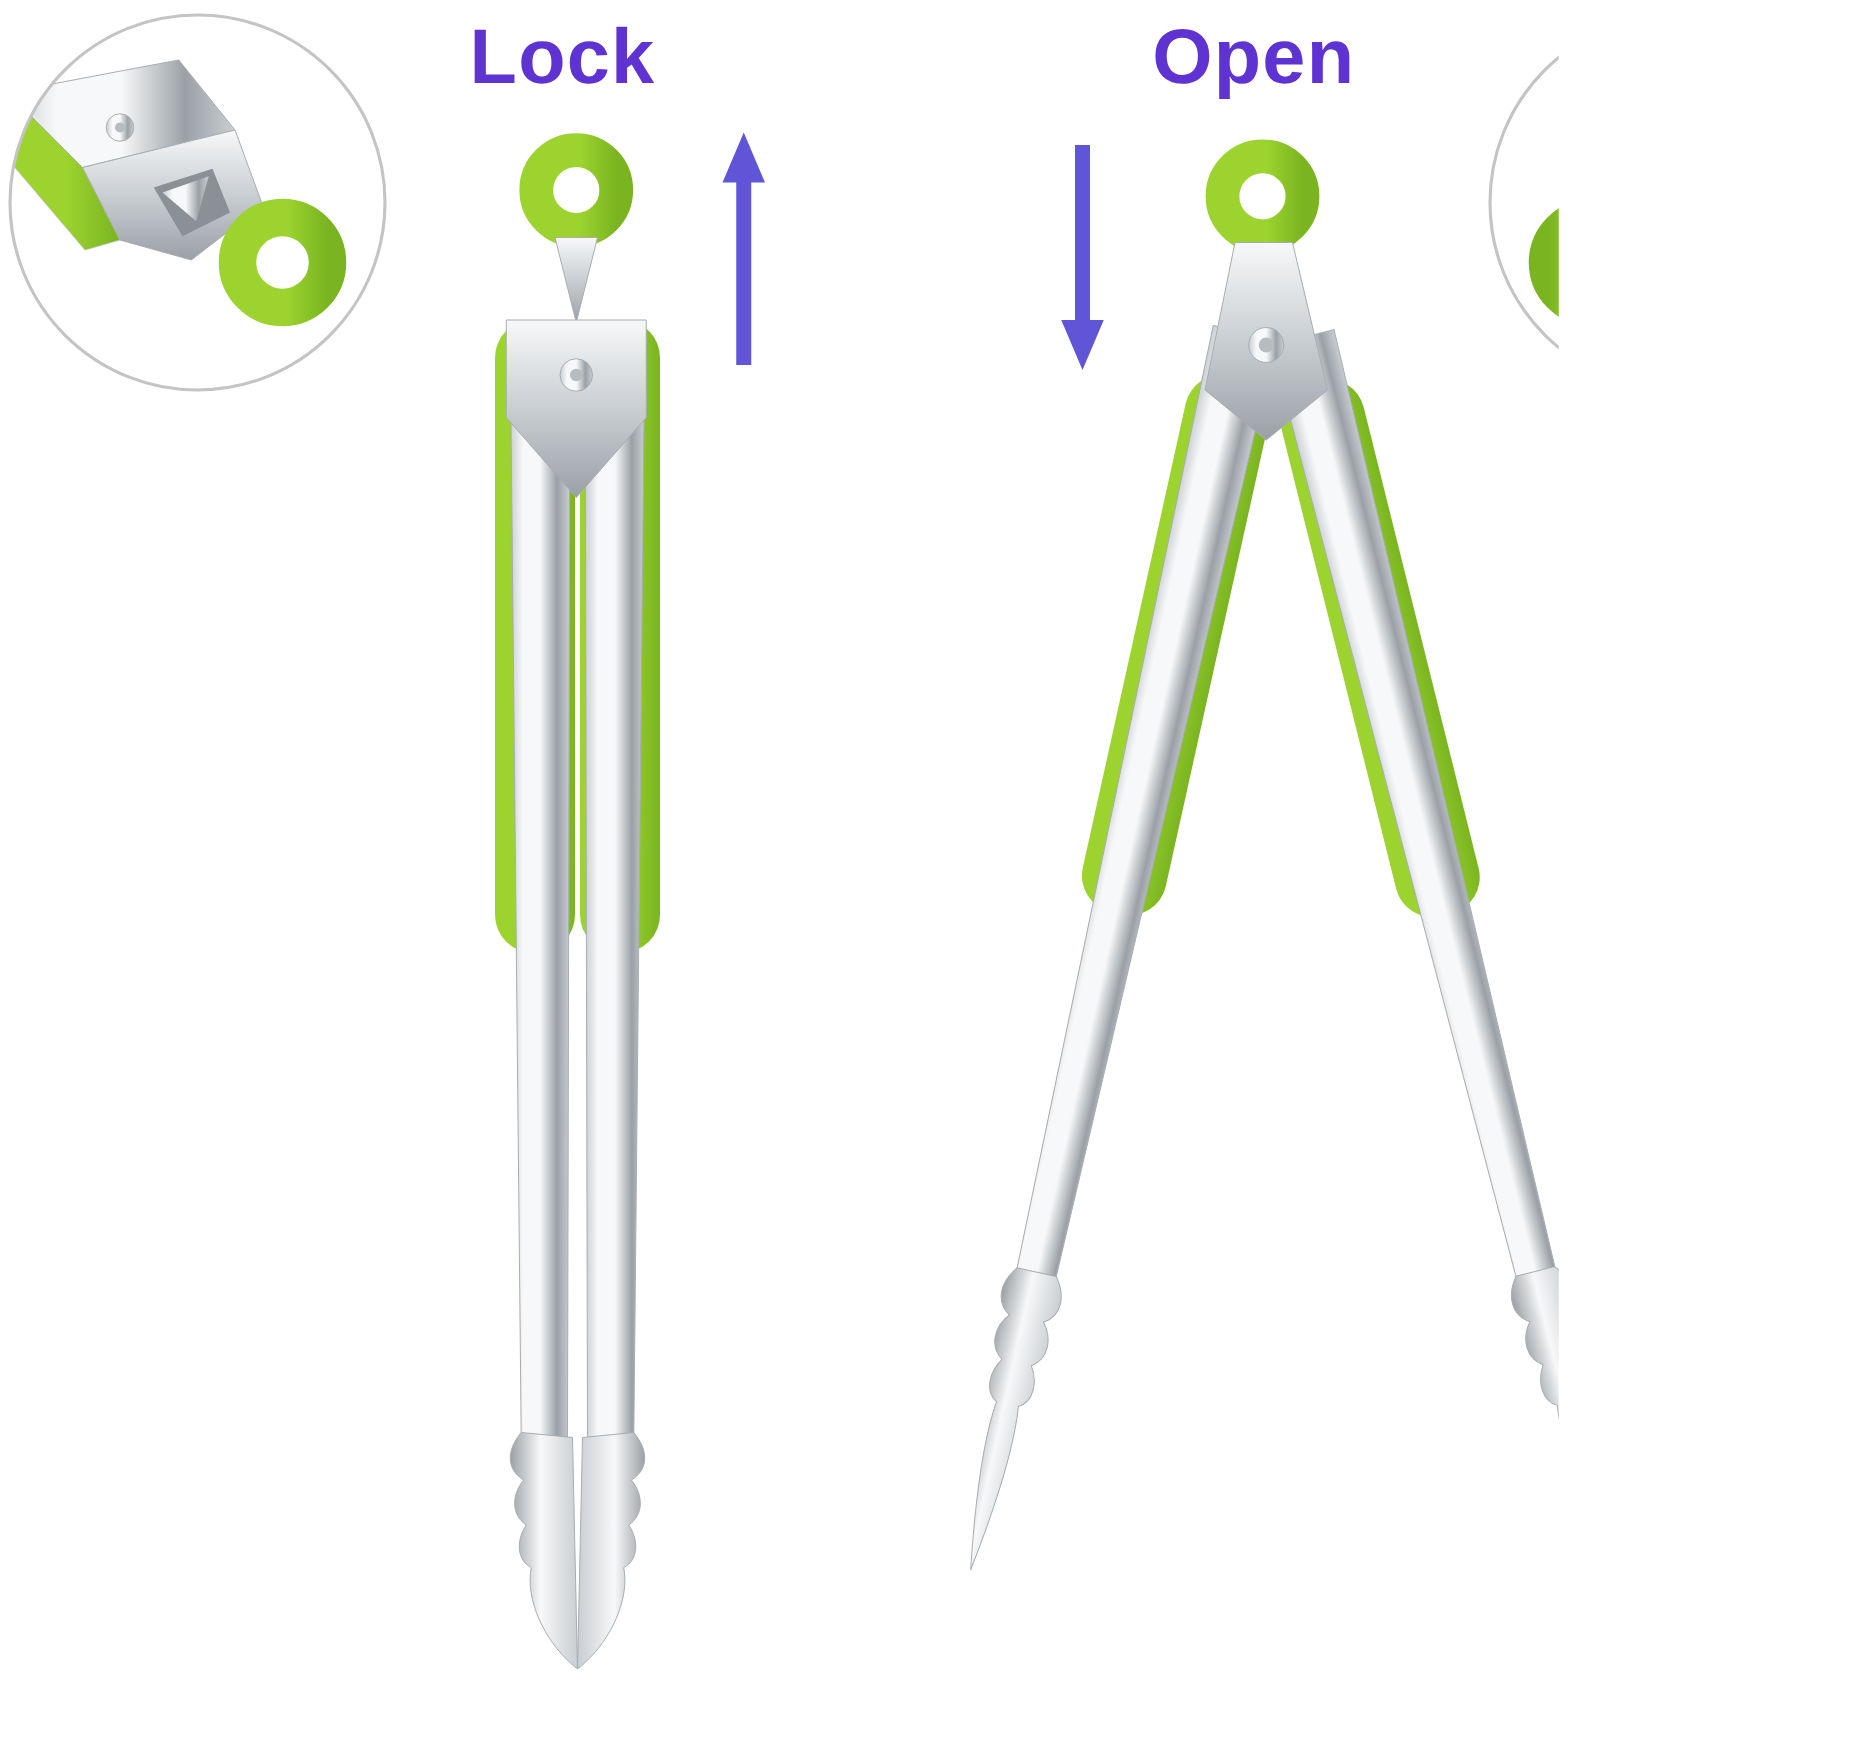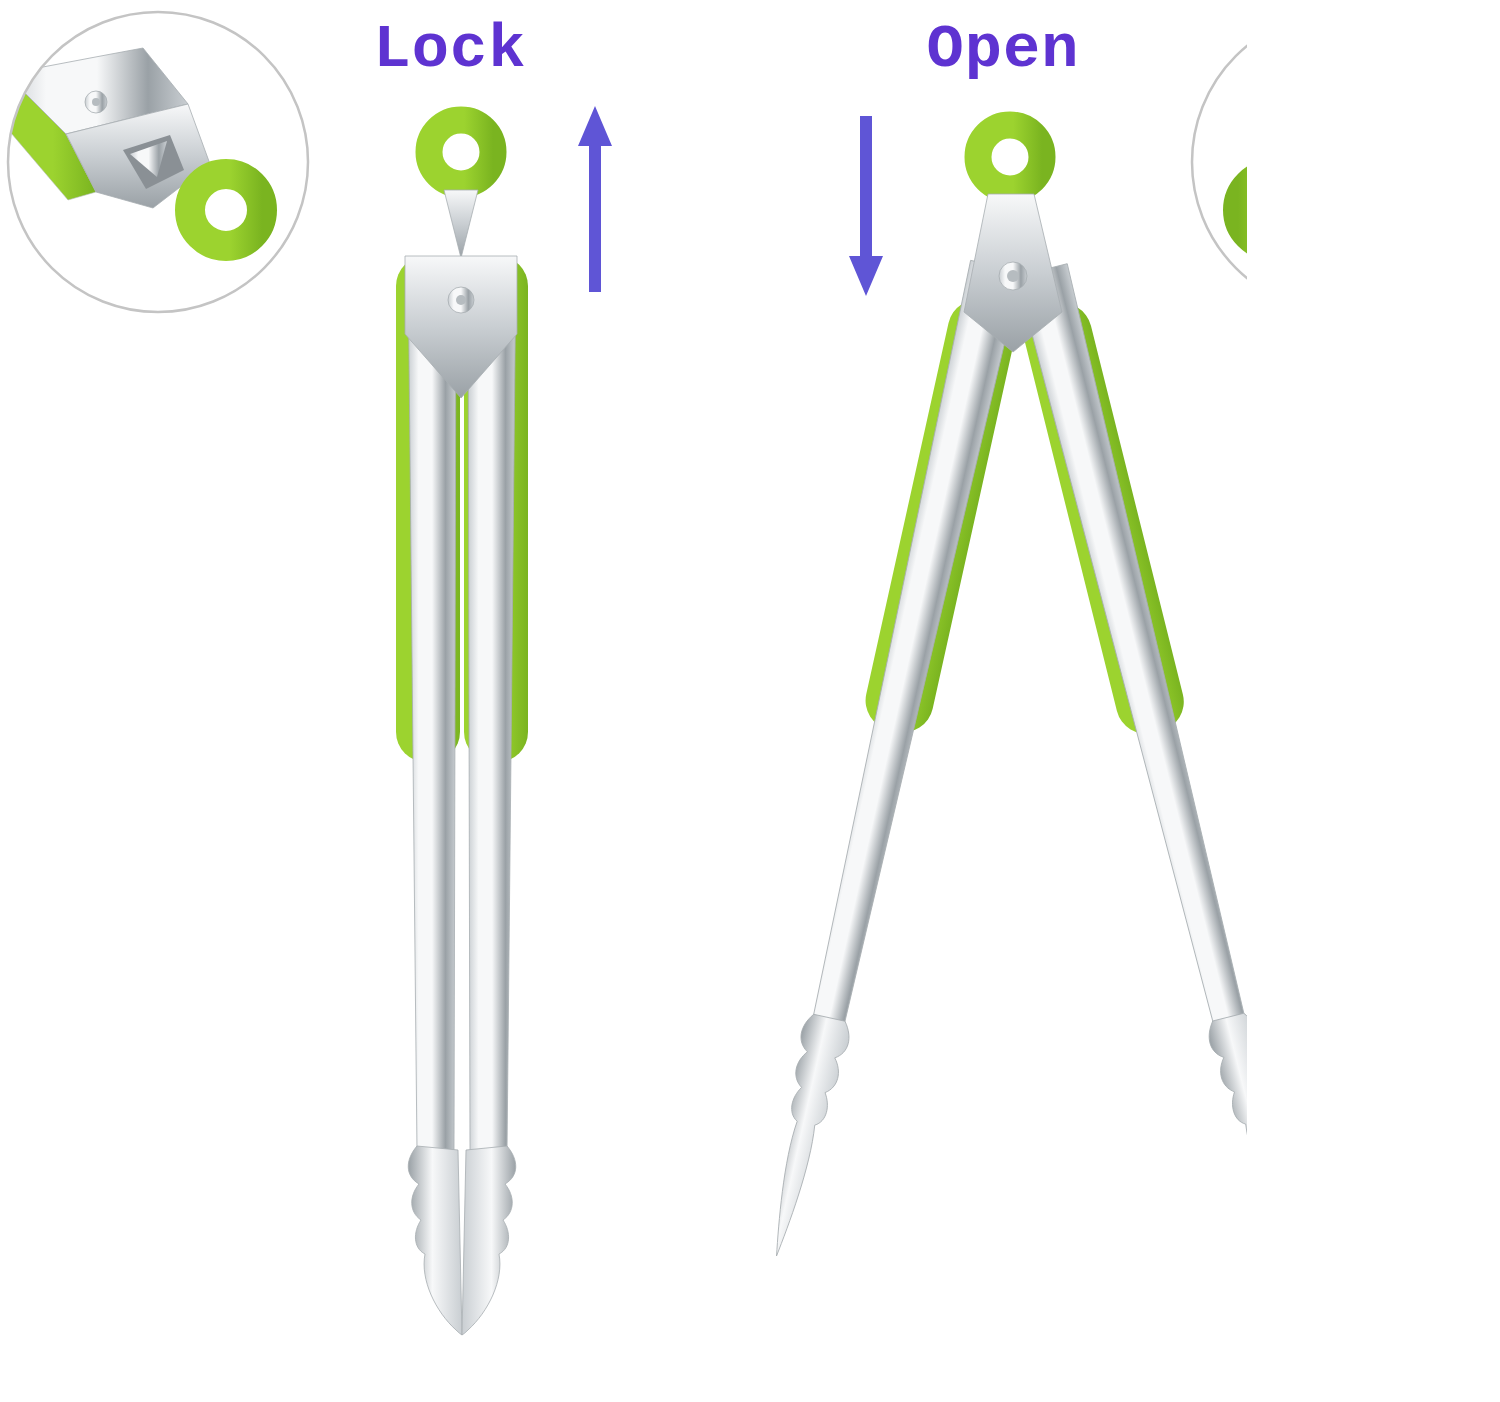--- a/index.html
+++ b/index.html
@@ -1,20 +1,20 @@
 <!DOCTYPE html>
 <html><head>
 <meta charset="utf-8">
 <style>
   html,body{margin:0;padding:0;background:#ffffff;}
   .canvas{
     position:relative;
     width:1247px;height:1402px;
     background:#ffffff;
-    font-family:Liberation Mono, monospace;
+    font-family:Liberation Sans, sans-serif;
     overflow:hidden;
   }
   svg{position:absolute;inset:0;display:block;}
   .metal{stroke:#a7adb1;stroke-width:0.8;}
   .metal-soft{stroke:#b8bdc1;stroke-width:0.6;}
   text.big-label{font-weight:bold;font-size:62px;letter-spacing:1px;}
 </style>
 </head>
 <body>
 

